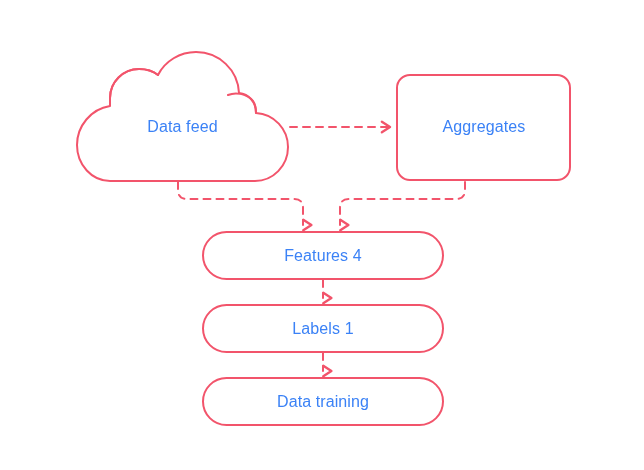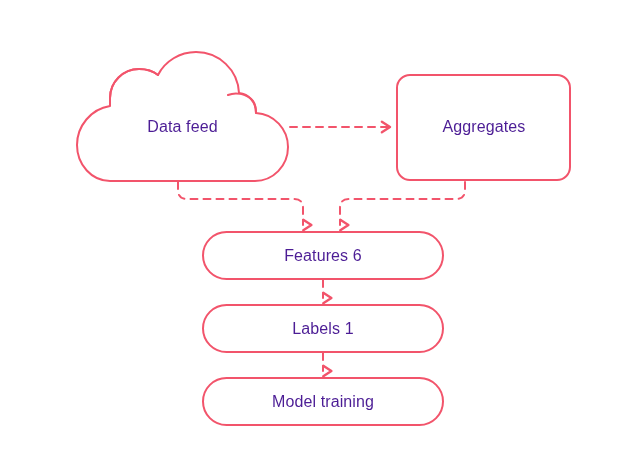--- a/index.html
+++ b/index.html
@@ -24,21 +24,21 @@
     top: 0;
     width: 644px;
     height: 470px;
     display: block;
   }
   .node-label {
     position: absolute;
     display: flex;
     align-items: center;
     justify-content: center;
-    color: #4c1d95;
+    color: #3b82f6;
     font-family: "Liberation Sans", sans-serif;
     font-size: 16px;
     line-height: 1;
     letter-spacing: 0.1px;
     white-space: nowrap;
     user-select: none;
   }
   .lbl-cloud      { left: 77px;  top: 108px; width: 211px; height: 38px; }
   .lbl-aggregates { left: 397px; top: 108px; width: 174px; height: 38px; }
   .lbl-features   { left: 203px; top: 232px; width: 240px; height: 47px; }
@@ -103,19 +103,19 @@
 
     <path d="M 323 280 L 323 298" fill="none" stroke="#f2546b" stroke-width="2" stroke-dasharray="7 6" stroke-linecap="round" marker-end="url(#arrow-down)"></path>
 
     <path d="M 323 353 L 323 371" fill="none" stroke="#f2546b" stroke-width="2" stroke-dasharray="7 6" stroke-linecap="round" marker-end="url(#arrow-down)"></path>
   </svg>
 
   <div class="node-label lbl-cloud">Data feed</div>
 
   <div class="node-label lbl-aggregates">Aggregates</div>
 
-  <div class="node-label lbl-features">Features 6</div>
+  <div class="node-label lbl-features">Features 4</div>
 
   <div class="node-label lbl-labels">Labels 1</div>
 
-  <div class="node-label lbl-training">Model training</div>
+  <div class="node-label lbl-training">Data training</div>
 
 </div>
 
 </body></html>

